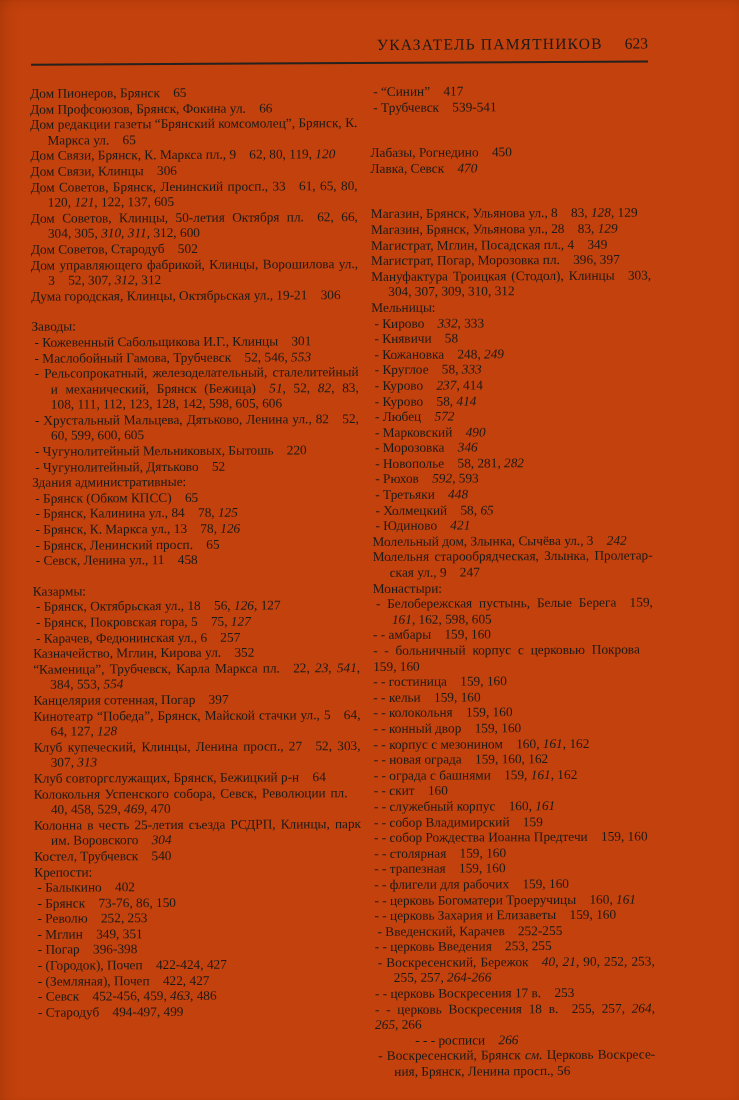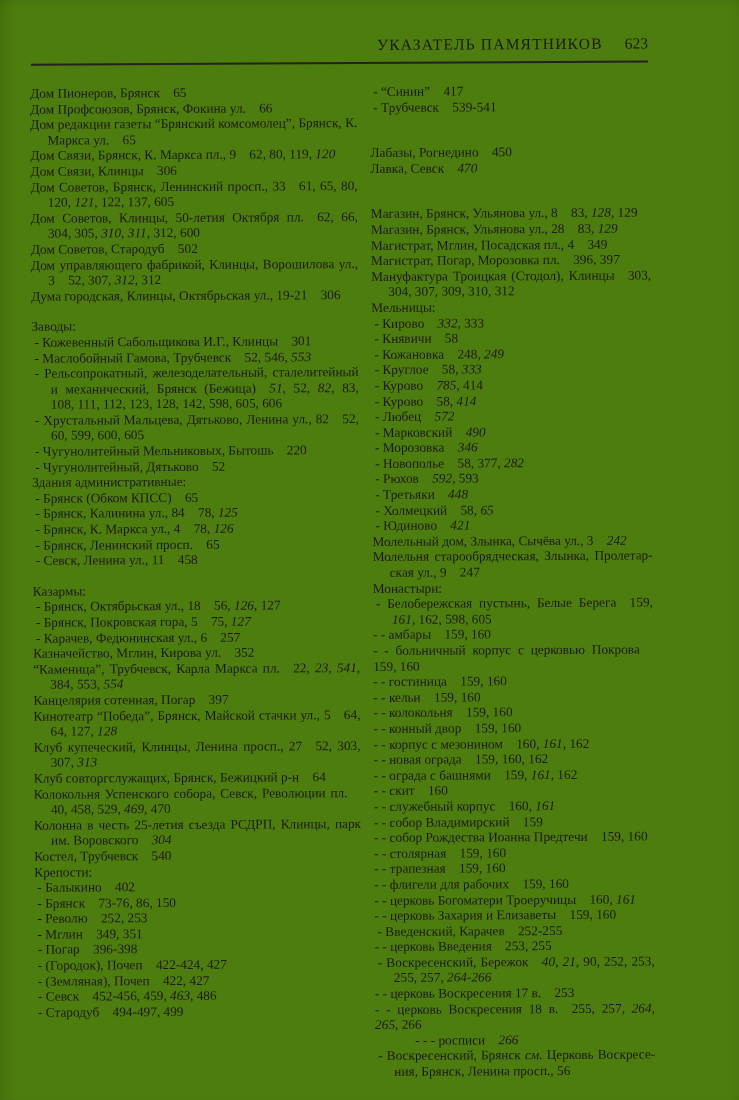--- a/index.html
+++ b/index.html
@@ -3,21 +3,21 @@
 <meta charset="utf-8">
 <style>
   html,body{margin:0;padding:0;}
   body{
     width:739px;height:1100px;overflow:hidden;
     background:#f3f1ed;
     font-family:"Liberation Serif","DejaVu Serif",serif;
   }
   .page{
     position:relative;width:739px;height:1100px;
-    background:#4d7c0f;
+    background:#c2410c;
     box-shadow:inset 14px 0 18px -14px rgba(0,0,0,.18), inset -6px 0 14px -10px rgba(0,0,0,.10), inset 0 10px 14px -12px rgba(0,0,0,.12);
   }
   .tilt{
     position:absolute;inset:0;
     transform:rotate(-0.3deg);
     transform-origin:50% 40%;
     color:#1c1a18;
   }
   .running-head{
     position:absolute;top:36px;left:32px;width:618px;
@@ -74,21 +74,21 @@
             <div class="entry lvl0"><span>Заводы:</span></div>
             <div class="entry lvl1">- <span>Кожевенный Сабольщикова И.Г., Клинцы</span><span class="refgap"> </span><span>301</span></div>
             <div class="entry lvl1">- <span>Маслобойный Гамова, Трубчевск</span><span class="refgap"> </span><span>52</span>, <span>546</span>, <span class="it">553</span></div>
             <div class="entry lvl1">- <span>Рельсопрокатный, железоделательный, стале­литейный и механический, Брянск (Бежица)</span><span class="refgap"> </span><span class="it">51</span>, <span>52</span>, <span class="it">82</span>, <span>83</span>, <span>108</span>, <span>111</span>, <span>112</span>, <span>123</span>, <span>128</span>, <span>142</span>, <span>598</span>, <span>605</span>, <span>606</span></div>
             <div class="entry lvl1">- <span>Хрустальный Мальцева, Дятьково, Ленина ул., 82</span><span class="refgap"> </span><span>52</span>, <span>60</span>, <span>599</span>, <span>600</span>, <span>605</span></div>
             <div class="entry lvl1">- <span>Чугунолитейный Мельниковых, Бытошь</span><span class="refgap"> </span><span>220</span></div>
             <div class="entry lvl1">- <span>Чугунолитейный, Дятьково</span><span class="refgap"> </span><span>52</span></div>
             <div class="entry lvl0"><span>Здания административные:</span></div>
             <div class="entry lvl1">- <span>Брянск (Обком КПСС)</span><span class="refgap"> </span><span>65</span></div>
             <div class="entry lvl1">- <span>Брянск, Калинина ул., 84</span><span class="refgap"> </span><span>78</span>, <span class="it">125</span></div>
-            <div class="entry lvl1">- <span>Брянск, К. Маркса ул., 4</span><span class="refgap"> </span><span>78</span>, <span class="it">126</span></div>
+            <div class="entry lvl1">- <span>Брянск, К. Маркса ул., 13</span><span class="refgap"> </span><span>78</span>, <span class="it">126</span></div>
             <div class="entry lvl1">- <span>Брянск, Ленинский просп.</span><span class="refgap"> </span><span>65</span></div>
             <div class="entry lvl1">- <span>Севск, Ленина ул., 11</span><span class="refgap"> </span><span>458</span></div>
           </div>
           <div class="group">
             <div class="entry lvl0"><span>Казармы:</span></div>
             <div class="entry lvl1">- <span>Брянск, Октябрьская ул., 18</span><span class="refgap"> </span><span>56</span>, <span class="it">126</span>, <span>127</span></div>
             <div class="entry lvl1">- <span>Брянск, Покровская гора, 5</span><span class="refgap"> </span><span>75</span>, <span class="it">127</span></div>
             <div class="entry lvl1">- <span>Карачев, Федюнинская ул., 6</span><span class="refgap"> </span><span>257</span></div>
             <div class="entry lvl0"><span>Казначейство, Мглин, Кирова ул.</span><span class="refgap"> </span><span>352</span></div>
             <div class="entry lvl0"><span>“Каменица”, Трубчевск, Карла Маркса пл.</span><span class="refgap"> </span><span>22</span>, <span class="it">23</span>, <span class="it">541</span>, <span>384</span>, <span>553</span>, <span class="it">554</span></div>
@@ -124,26 +124,26 @@
             <div class="entry lvl0"><span>Магазин, Брянск, Ульянова ул., 8</span><span class="refgap"> </span><span>83</span>, <span class="it">128</span>, <span>129</span></div>
             <div class="entry lvl0"><span>Магазин, Брянск, Ульянова ул., 28</span><span class="refgap"> </span><span>83</span>, <span class="it">129</span></div>
             <div class="entry lvl0"><span>Магистрат, Мглин, Посадская пл., 4</span><span class="refgap"> </span><span>349</span></div>
             <div class="entry lvl0"><span>Магистрат, Погар, Морозовка пл.</span><span class="refgap"> </span><span>396</span>, <span>397</span></div>
             <div class="entry lvl0"><span>Мануфактура Троицкая (Стодол), Клинцы</span><span class="refgap"> </span><span>303</span>, <span>304</span>, <span>307</span>, <span>309</span>, <span>310</span>, <span>312</span></div>
             <div class="entry lvl0"><span>Мельницы:</span></div>
             <div class="entry lvl1">- <span>Кирово</span><span class="refgap"> </span><span class="it">332</span>, <span>333</span></div>
             <div class="entry lvl1">- <span>Княвичи</span><span class="refgap"> </span><span>58</span></div>
             <div class="entry lvl1">- <span>Кожановка</span><span class="refgap"> </span><span>248</span>, <span class="it">249</span></div>
             <div class="entry lvl1">- <span>Круглое</span><span class="refgap"> </span><span>58</span>, <span class="it">333</span></div>
-            <div class="entry lvl1">- <span>Курово</span><span class="refgap"> </span><span class="it">785</span>, <span>414</span></div>
+            <div class="entry lvl1">- <span>Курово</span><span class="refgap"> </span><span class="it">237</span>, <span>414</span></div>
             <div class="entry lvl1">- <span>Курово</span><span class="refgap"> </span><span>58</span>, <span class="it">414</span></div>
             <div class="entry lvl1">- <span>Любец</span><span class="refgap"> </span><span class="it">572</span></div>
             <div class="entry lvl1">- <span>Марковский</span><span class="refgap"> </span><span class="it">490</span></div>
             <div class="entry lvl1">- <span>Морозовка</span><span class="refgap"> </span><span class="it">346</span></div>
-            <div class="entry lvl1">- <span>Новополье</span><span class="refgap"> </span><span>58</span>, <span>377</span>, <span class="it">282</span></div>
+            <div class="entry lvl1">- <span>Новополье</span><span class="refgap"> </span><span>58</span>, <span>281</span>, <span class="it">282</span></div>
             <div class="entry lvl1">- <span>Рюхов</span><span class="refgap"> </span><span class="it">592</span>, <span>593</span></div>
             <div class="entry lvl1">- <span>Третьяки</span><span class="refgap"> </span><span class="it">448</span></div>
             <div class="entry lvl1">- <span>Холмецкий</span><span class="refgap"> </span><span>58</span>, <span class="it">65</span></div>
             <div class="entry lvl1">- <span>Юдиново</span><span class="refgap"> </span><span class="it">421</span></div>
             <div class="entry lvl0"><span>Молельный дом, Злынка, Сычёва ул., 3</span><span class="refgap"> </span><span class="it">242</span></div>
             <div class="entry lvl0"><span>Молельня старообрядческая, Злынка, Пролетар­ская ул., 9</span><span class="refgap"> </span><span>247</span></div>
             <div class="entry lvl0"><span>Монастыри:</span></div>
             <div class="entry lvl1">- <span>Белобережская пустынь, Белые Берега</span><span class="refgap"> </span><span>159</span>, <span class="it">161</span>, <span>162</span>, <span>598</span>, <span>605</span></div>
             <div class="entry lvl2">- - <span>амбары</span><span class="refgap"> </span><span>159</span>, <span>160</span></div>
             <div class="entry lvl2">- - <span>больничный корпус с церковью Покрова</span><span class="refgap"> </span><span>159</span>, <span>160</span></div>

